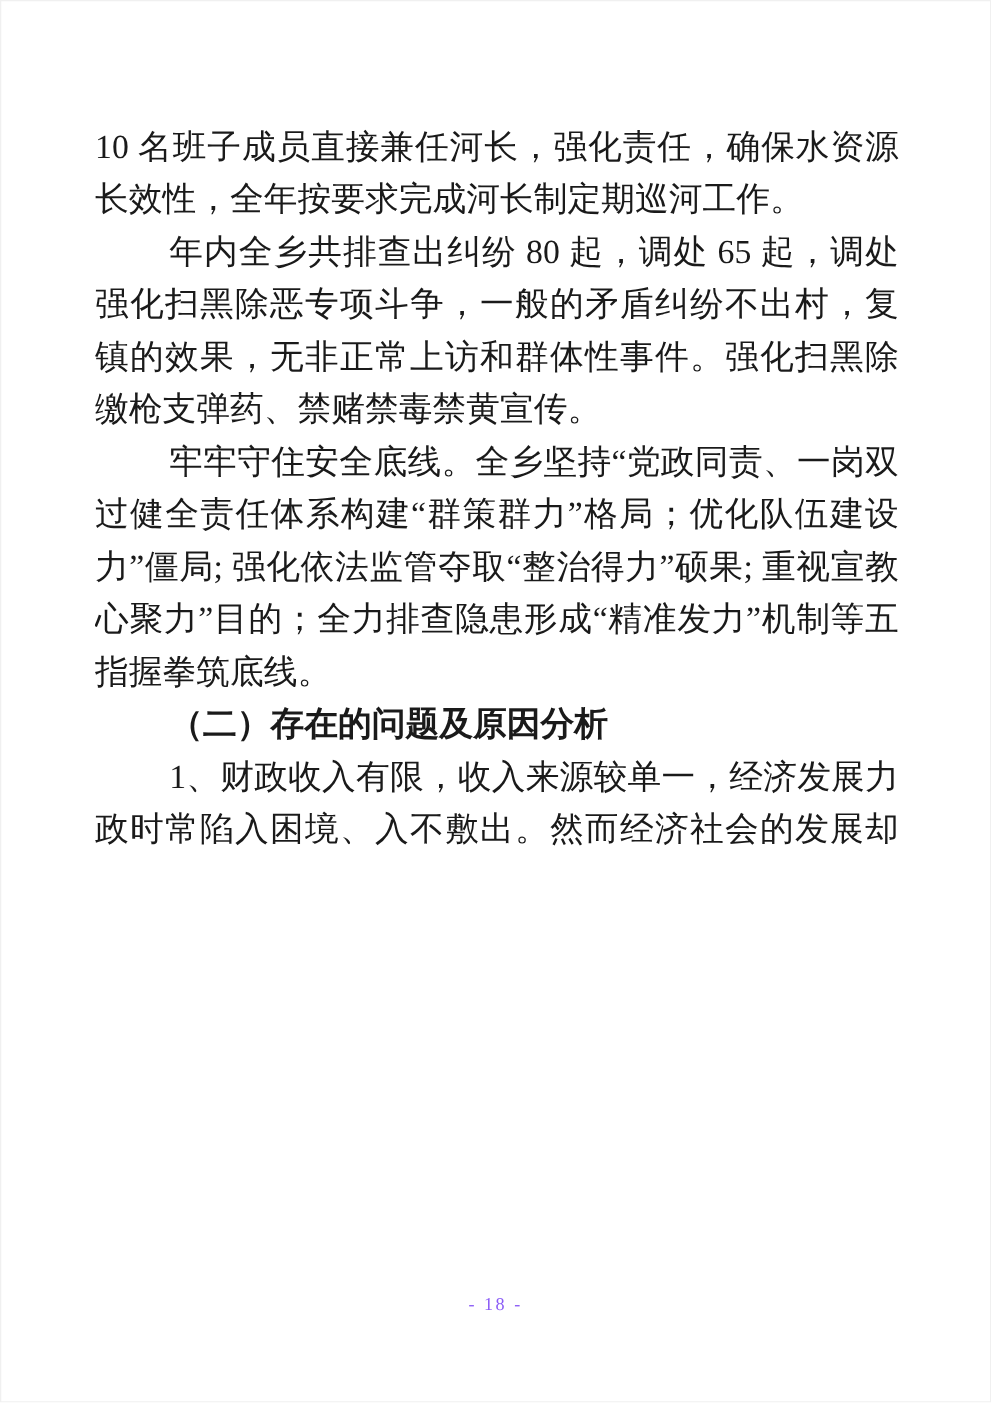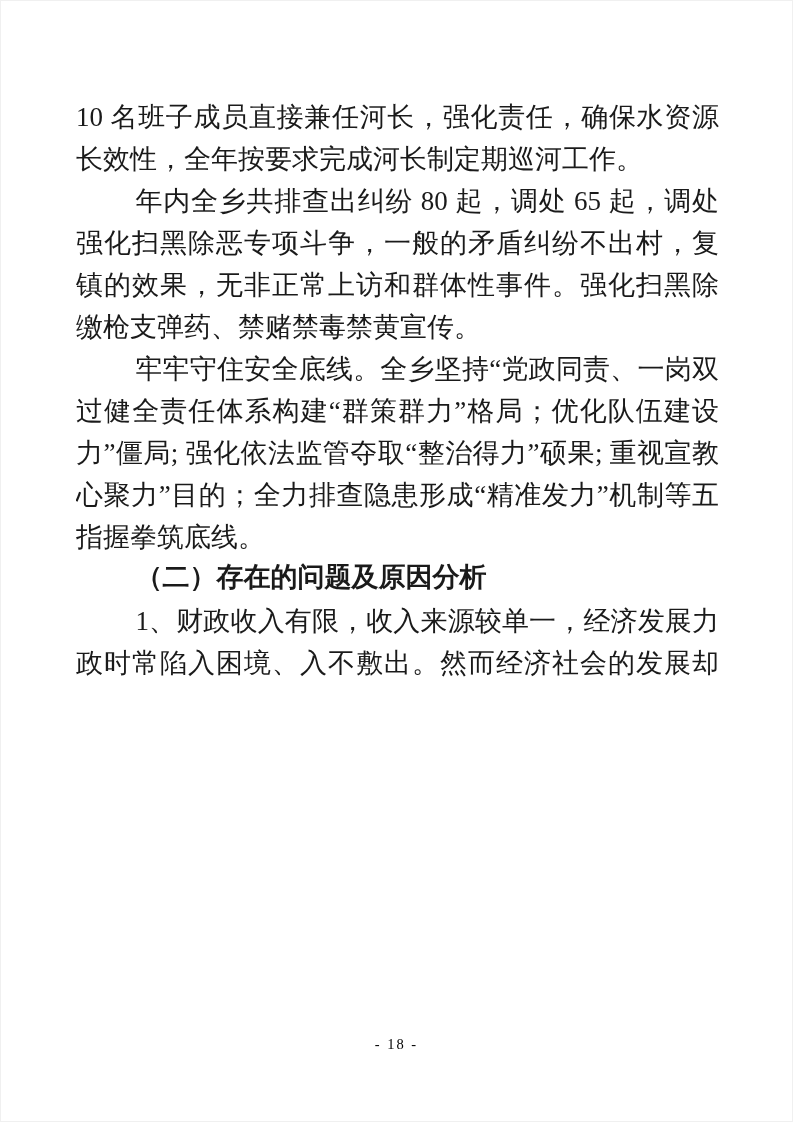--- a/index.html
+++ b/index.html
@@ -36,33 +36,33 @@
   .line.fill {
     white-space: normal;
     text-align: justify;
     text-align-last: justify;
   }
   .line.indent {
     text-indent: 2.2em;
   }
   .paragraph.heading .line {
     font-weight: 700;
-    font-family: Liberation Mono, monospace;
+    font-family: Liberation Sans, sans-serif;
   }
   .footer {
     position: absolute;
     left: 0;
     right: 0;
     top: 1034px;
     text-align: center;
   }
   .footer .page-number {
     font-size: 14.5px;
     letter-spacing: 2px;
-    color: #000000;
+    color: #8b5cf6;
     font-family: "Liberation Serif", "DejaVu Serif", serif;
     margin-top: 16px;
   }
 </style>
 </head>
 <body>
 
 <div class="page">
   <div class="content" id="paragraphs">
       <div class="paragraph">

